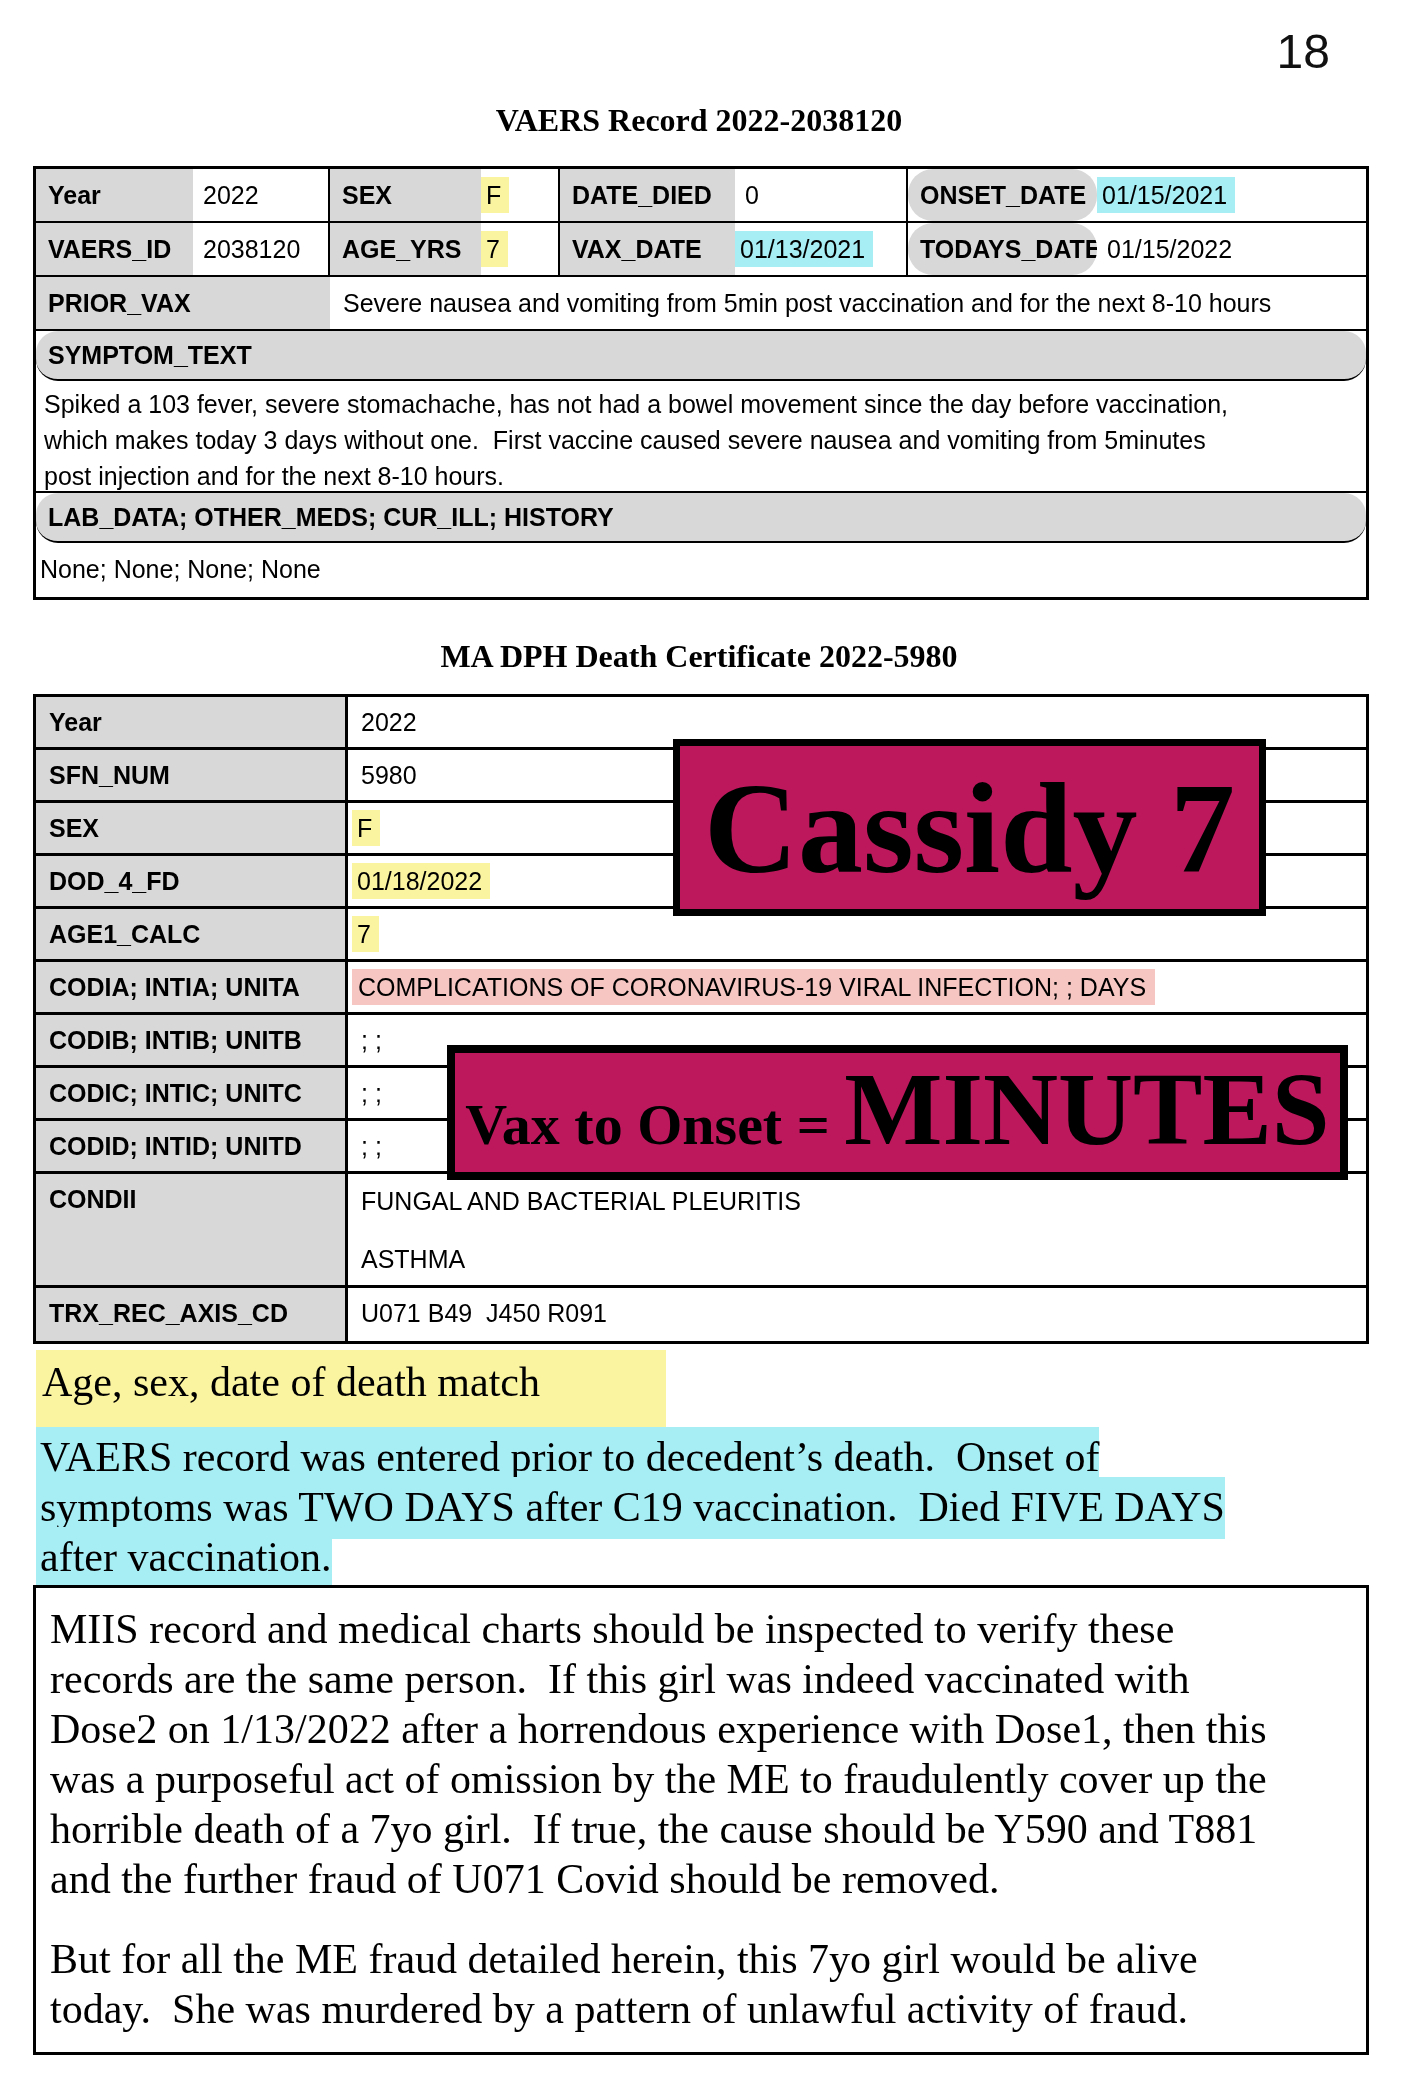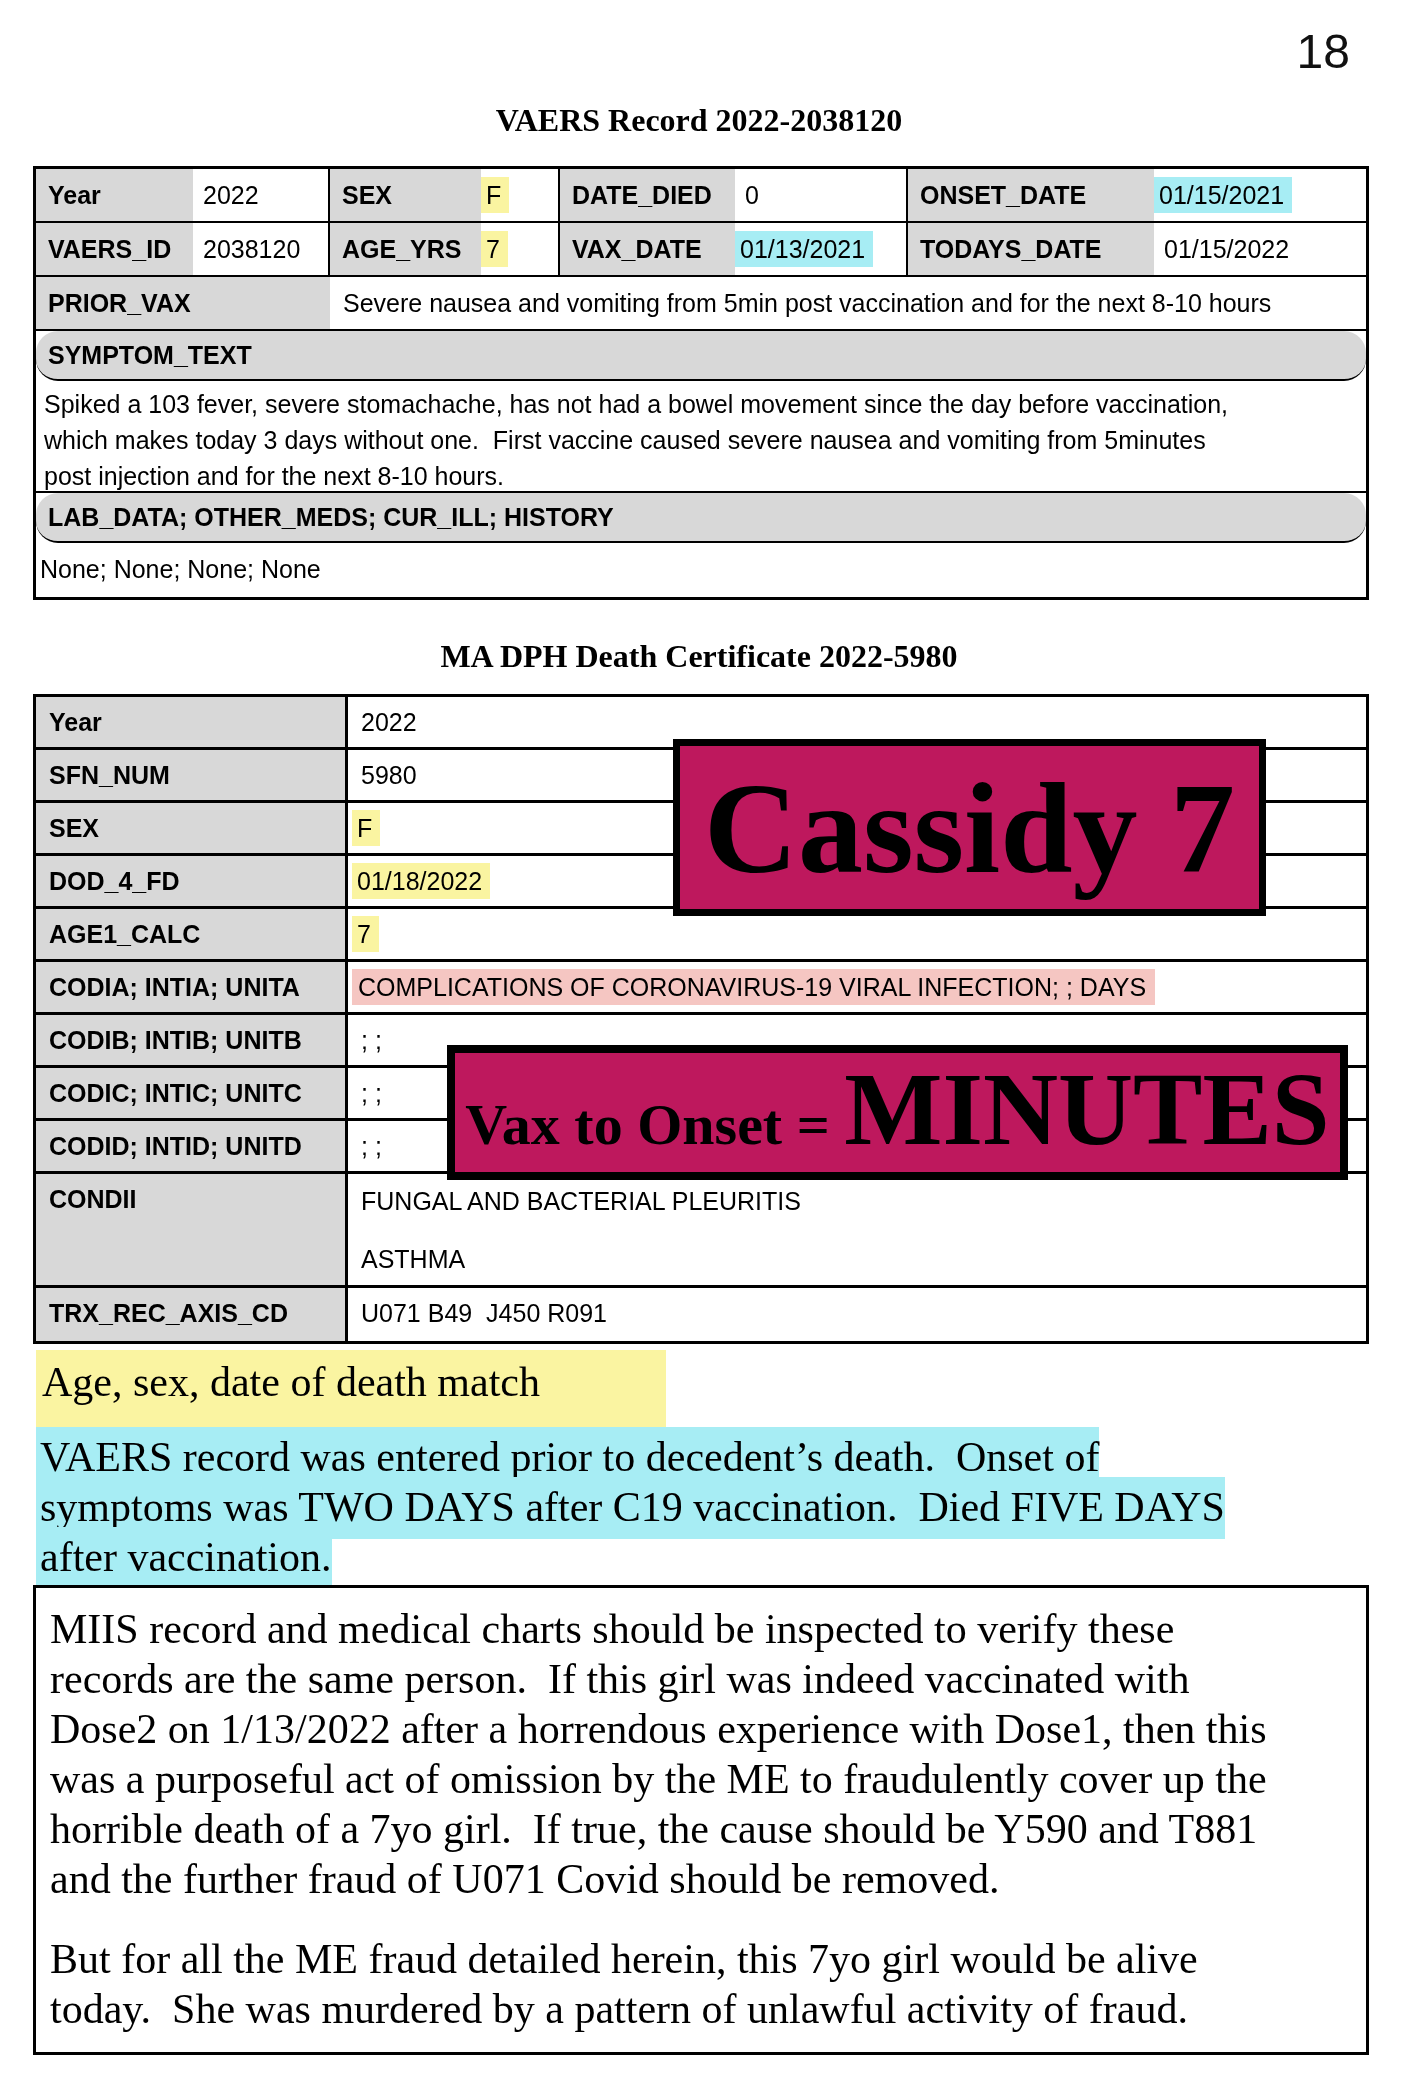--- a/index.html
+++ b/index.html
@@ -4,21 +4,21 @@
 <style>
   html,body{margin:0;padding:0;background:#ffffff;}
   .page{
     position:relative;width:1402px;height:2100px;background:#ffffff;
     font-family:"Liberation Sans",sans-serif;color:#000;overflow:hidden;
   }
   .line{white-space:pre;}
 
   
   .page-number{
-    position:absolute;top:24px;right:52px;
+    position:absolute;top:24px;right:72px;
     font-family:"Liberation Sans",sans-serif;font-size:48px;color:#111;
   }
 
   
   .doc-title{
     position:absolute;left:31px;width:1336px;text-align:center;
     font-family:"Liberation Serif",serif;font-weight:bold;font-size:32px;
   }
   .title-vaers{top:102px;}
   .title-dc{top:638px;}
@@ -34,21 +34,21 @@
   .pair:last-child{border-right:none;}
   .pair .lbl{
     background:var(--gray);font-weight:bold;box-sizing:border-box;
     padding-left:12px;line-height:52px;white-space:pre;overflow:hidden;
   }
   .pair .val{flex:1;background:#fff;line-height:52px;white-space:pre;}
   .val-pad{padding-left:10px;}
   .p1{width:294px;} .p1 .lbl{width:157px;}
   .p2{width:230px;} .p2 .lbl{width:151px;}
   .p3{width:348px;} .p3 .lbl{width:175px;}
-  .p4{flex:1;}      .p4 .lbl{width:246px;}
+  .p4{flex:1;}      .p4 .lbl{width:189px;border-radius:25px;}
 
   .t1-prior{display:flex;border-bottom:2px solid #000;height:54px;box-sizing:border-box;}
   .t1-prior .lbl{
     width:294px;background:var(--gray);font-weight:bold;
     padding-left:12px;line-height:52px;box-sizing:border-box;
   }
   .t1-prior .val{flex:1;line-height:52px;padding-left:13px;white-space:pre;}
 
   .t1-header{
     background:var(--gray);font-weight:bold;border-bottom:2px solid #000;

